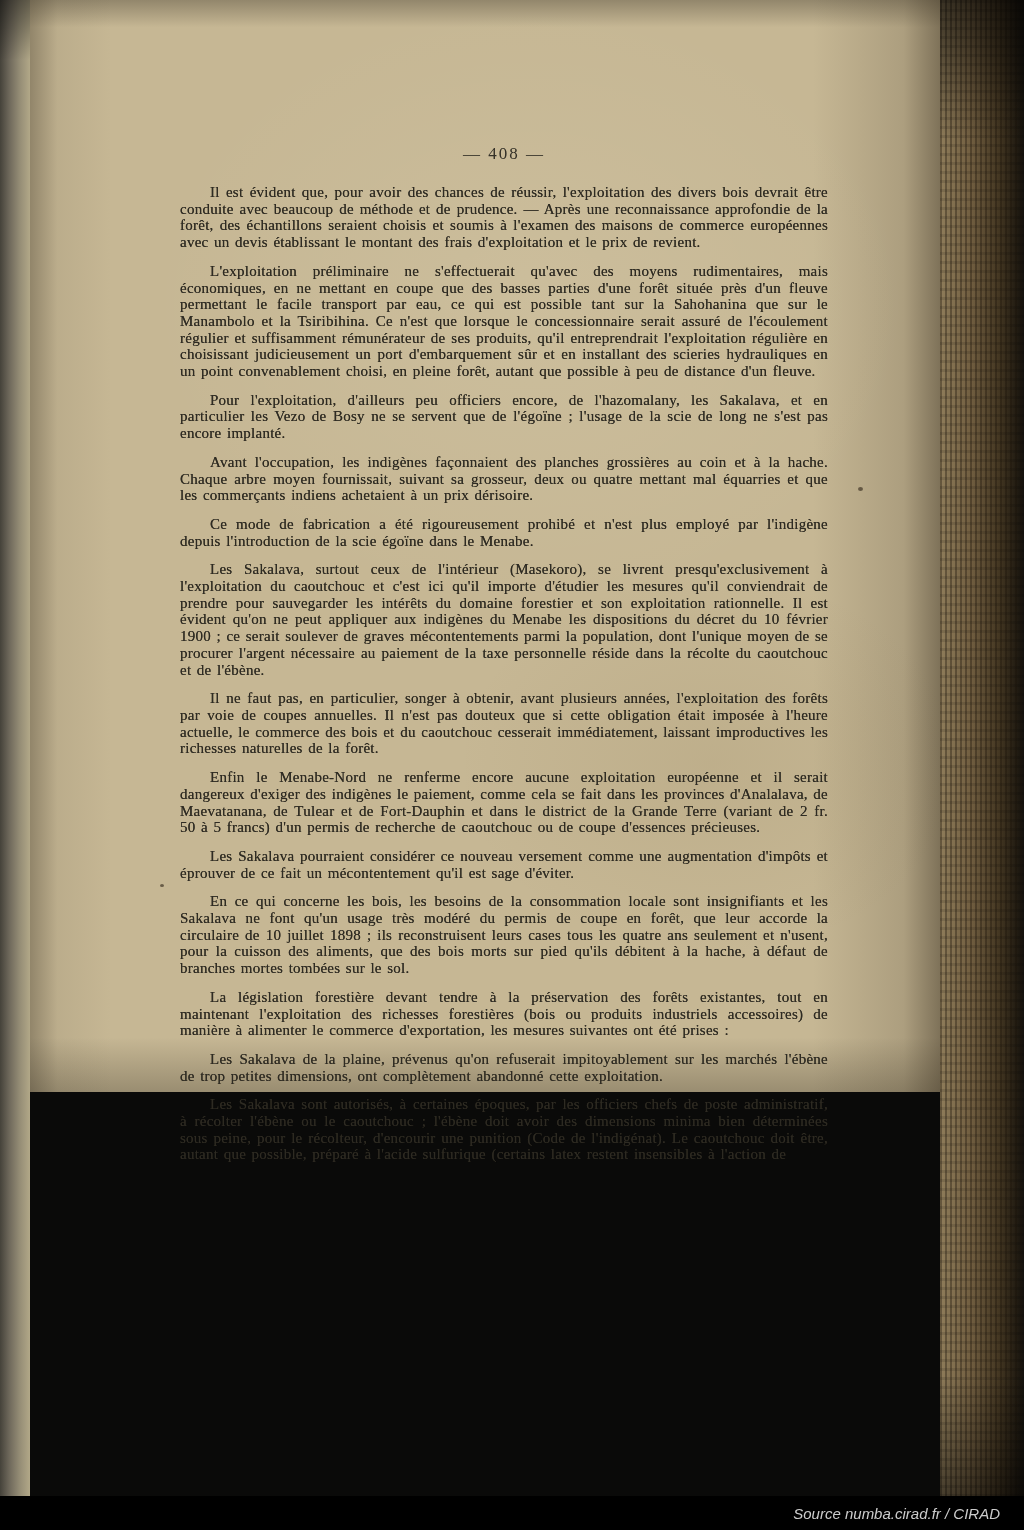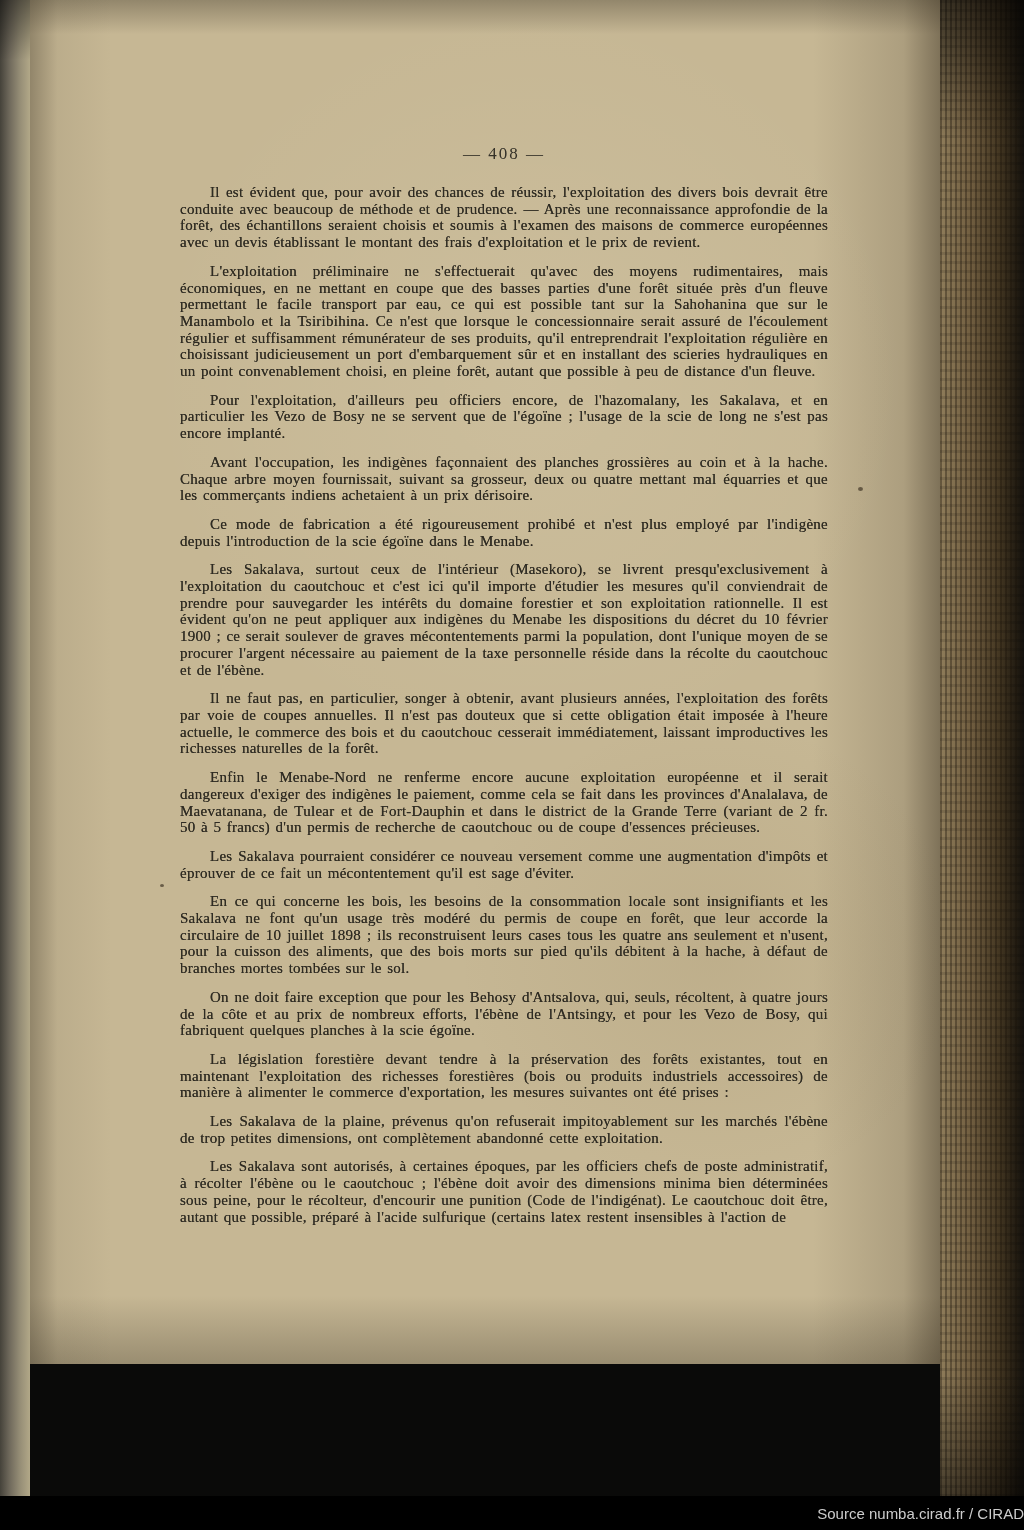--- a/index.html
+++ b/index.html
@@ -23,21 +23,21 @@
     width: 30px; height: 1496px;
     background:
       linear-gradient(180deg, rgba(0,0,0,0.45) 0px, rgba(0,0,0,0) 60px),
       linear-gradient(90deg, #45423a 0%, #6d675a 30%, #948c75 65%, #b2a888 100%);
   }
 
   
   .paper {
     position: absolute;
     left: 30px; top: 0;
-    width: 910px; height: 1364px;
+    width: 910px; height: 1092px;
     background:
       radial-gradient(ellipse 60% 40% at 55% 28%, rgba(255,248,225,0.10), rgba(0,0,0,0) 70%),
       radial-gradient(ellipse 40% 25% at 75% 70%, rgba(120,100,60,0.10), rgba(0,0,0,0) 70%),
       linear-gradient(90deg, rgba(60,52,38,0.38) 0%, rgba(60,52,38,0.08) 3%, rgba(0,0,0,0) 9%),
       linear-gradient(270deg, rgba(55,45,30,0.50) 0%, rgba(55,45,30,0.18) 4%, rgba(0,0,0,0) 14%),
       linear-gradient(180deg, rgba(50,44,32,0.35) 0%, rgba(0,0,0,0) 2.5%),
       linear-gradient(0deg, rgba(50,44,32,0.30) 0%, rgba(0,0,0,0) 5%),
       #c6b794;
   }
 
@@ -94,21 +94,22 @@
   
   .footer-bar {
     position: absolute;
     left: 0; bottom: 0;
     width: 100%; height: 34px;
     background: #000000;
     display: flex;
     align-items: center;
     justify-content: flex-end;
     box-sizing: border-box;
-    padding-right: 0;
+    padding-right: 24px;
+    font-style: italic;
   }
   .footer-bar span {
     font-family: "Liberation Sans", sans-serif;
     font-size: 15px;
     color: #cccccc;
   }
 </style>
 </head>
 <body>
 
@@ -123,21 +124,20 @@
         <p>Il est évident que, pour avoir des chances de réussir, l'exploitation des divers bois devrait être conduite avec beaucoup de méthode et de prudence. — Après une reconnaissance approfondie de la forêt, des échantillons seraient choisis et soumis à l'examen des maisons de commerce européennes avec un devis établissant le montant des frais d'exploitation et le prix de revient.</p>
         <p>L'exploitation préliminaire ne s'effectuerait qu'avec des moyens rudimentaires, mais économiques, en ne mettant en coupe que des basses parties d'une forêt située près d'un fleuve permettant le facile transport par eau, ce qui est possible tant sur la Sahohanina que sur le Manambolo et la Tsiribihina. Ce n'est que lorsque le concessionnaire serait assuré de l'écoulement régulier et suffisamment rémunérateur de ses produits, qu'il entreprendrait l'exploitation régulière en choisissant judicieusement un port d'embarquement sûr et en installant des scieries hydrauliques en un point convenablement choisi, en pleine forêt, autant que possible à peu de distance d'un fleuve.</p>
         <p>Pour l'exploitation, d'ailleurs peu officiers encore, de l'hazomalany, les Sakalava, et en particulier les Vezo de Bosy ne se servent que de l'égoïne ; l'usage de la scie de long ne s'est pas encore implanté.</p>
         <p>Avant l'occupation, les indigènes façonnaient des planches grossières au coin et à la hache. Chaque arbre moyen fournissait, suivant sa grosseur, deux ou quatre mettant mal équarries et que les commerçants indiens achetaient à un prix dérisoire.</p>
         <p>Ce mode de fabrication a été rigoureusement prohibé et n'est plus employé par l'indigène depuis l'introduction de la scie égoïne dans le Menabe.</p>
         <p>Les Sakalava, surtout ceux de l'intérieur (Masekoro), se livrent presqu'exclusivement à l'exploitation du caoutchouc et c'est ici qu'il importe d'étudier les mesures qu'il conviendrait de prendre pour sauvegarder les intérêts du domaine forestier et son exploitation rationnelle. Il est évident qu'on ne peut appliquer aux indigènes du Menabe les dispositions du décret du 10 février 1900 ; ce serait soulever de graves mécontentements parmi la population, dont l'unique moyen de se procurer l'argent nécessaire au paiement de la taxe personnelle réside dans la récolte du caoutchouc et de l'ébène.</p>
         <p>Il ne faut pas, en particulier, songer à obtenir, avant plusieurs années, l'exploitation des forêts par voie de coupes annuelles. Il n'est pas douteux que si cette obligation était imposée à l'heure actuelle, le commerce des bois et du caoutchouc cesserait immédiatement, laissant improductives les richesses naturelles de la forêt.</p>
         <p>Enfin le Menabe-Nord ne renferme encore aucune exploitation européenne et il serait dangereux d'exiger des indigènes le paiement, comme cela se fait dans les provinces d'Analalava, de Maevatanana, de Tulear et de Fort-Dauphin et dans le district de la Grande Terre (variant de 2 fr. 50 à 5 francs) d'un permis de recherche de caoutchouc ou de coupe d'essences précieuses.</p>
         <p>Les Sakalava pourraient considérer ce nouveau versement comme une augmentation d'impôts et éprouver de ce fait un mécontentement qu'il est sage d'éviter.</p>
         <p>En ce qui concerne les bois, les besoins de la consommation locale sont insignifiants et les Sakalava ne font qu'un usage très modéré du permis de coupe en forêt, que leur accorde la circulaire de 10 juillet 1898 ; ils reconstruisent leurs cases tous les quatre ans seulement et n'usent, pour la cuisson des aliments, que des bois morts sur pied qu'ils débitent à la hache, à défaut de branches mortes tombées sur le sol.</p>
-        <p>On ne doit faire exception que pour les Behosy d'Antsalova, qui, seuls, récoltent, à quatre jours de la côte et au prix de nombreux efforts, l'ébène de l'Antsingy, et pour les Vezo de Bosy, qui fabriquent quelques planches à la scie égoïne.</p>
         <p>La législation forestière devant tendre à la préservation des forêts existantes, tout en maintenant l'exploitation des richesses forestières (bois ou produits industriels accessoires) de manière à alimenter le commerce d'exportation, les mesures suivantes ont été prises :</p>
         <p>Les Sakalava de la plaine, prévenus qu'on refuserait impitoyablement sur les marchés l'ébène de trop petites dimensions, ont complètement abandonné cette exploitation.</p>
         <p>Les Sakalava sont autorisés, à certaines époques, par les officiers chefs de poste administratif, à récolter l'ébène ou le caoutchouc ; l'ébène doit avoir des dimensions minima bien déterminées sous peine, pour le récolteur, d'encourir une punition (Code de l'indigénat). Le caoutchouc doit être, autant que possible, préparé à l'acide sulfurique (certains latex restent insensibles à l'action de</p>
       </div>
     </div>
     <div class="speck speck-a"></div>
     <div class="speck speck-b"></div>
   </div>
 
   <div class="right-edges"></div>

